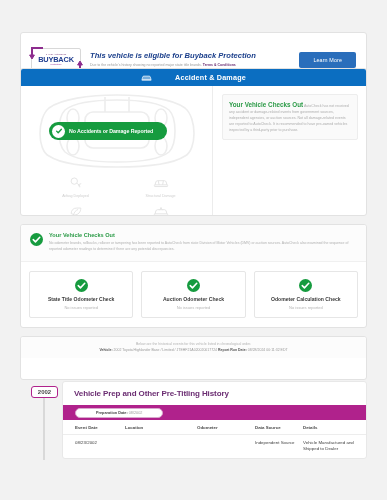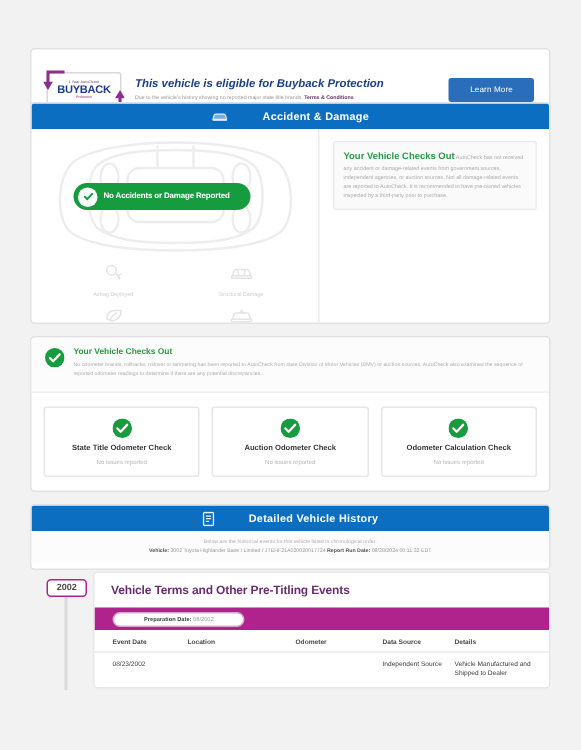--- a/index.html
+++ b/index.html
@@ -288,45 +288,36 @@
               <path d="M4 8.2 L6.7 10.9 L12 5.2" stroke="#fff" stroke-width="1.9" fill="none" stroke-linecap="round" stroke-linejoin="round"></path>
             </svg>
         </div>
         <div class="odo-card-t">Odometer Calculation Check</div>
         <div class="odo-card-s">No issues reported</div>
       </div>
     </div>
   </div>
 
   <div class="section" id="history">
-    <div class="sec-head">
-      <span class="ico">
-        <svg width="8" height="10" viewBox="0 0 12 15" fill="none">
-          <rect x="1" y="1" width="10" height="13" rx="1" stroke="#e8f1fa" stroke-width="1.4"></rect>
-          <path d="M3.4 4.6 H8.6 M3.4 7.2 H8.6 M3.4 9.8 H6.6" stroke="#e8f1fa" stroke-width="1.2"></path>
-        </svg>
-      </span>
-      <span class="sec-title">Detailed Vehicle History</span>
-    </div>
     <div class="hist-sub">
       <div class="hs-l1">Below are the historical events for this vehicle listed in chronological order.</div>
       <div class="hs-l2">
         <span class="hs-b">Vehicle:</span>
         <span>2002 Toyota Highlander Base / Limited / JTEHF21A020020017724</span>
         <span class="hs-b">Report Run Date:</span>
         <span>08/28/2024 00:11:32 EDT</span>
       </div>
     </div>
   </div>
 
   <div class="tl-line"></div>
   <div class="tl-year">2002</div>
 
   <div class="prep">
-    <div class="prep-title">Vehicle Terms and Other Pre-Titling Events</div>
+    <div class="prep-title">Vehicle Prep and Other Pre-Titling History</div>
     <div class="prep-bar">
       <div class="prep-pill">
         <b>Preparation Date:</b>
         <span>08/2002</span>
       </div>
     </div>
     <table class="evt">
       <thead>
         <tr>
           <th class="col-date">Event Date</th>

